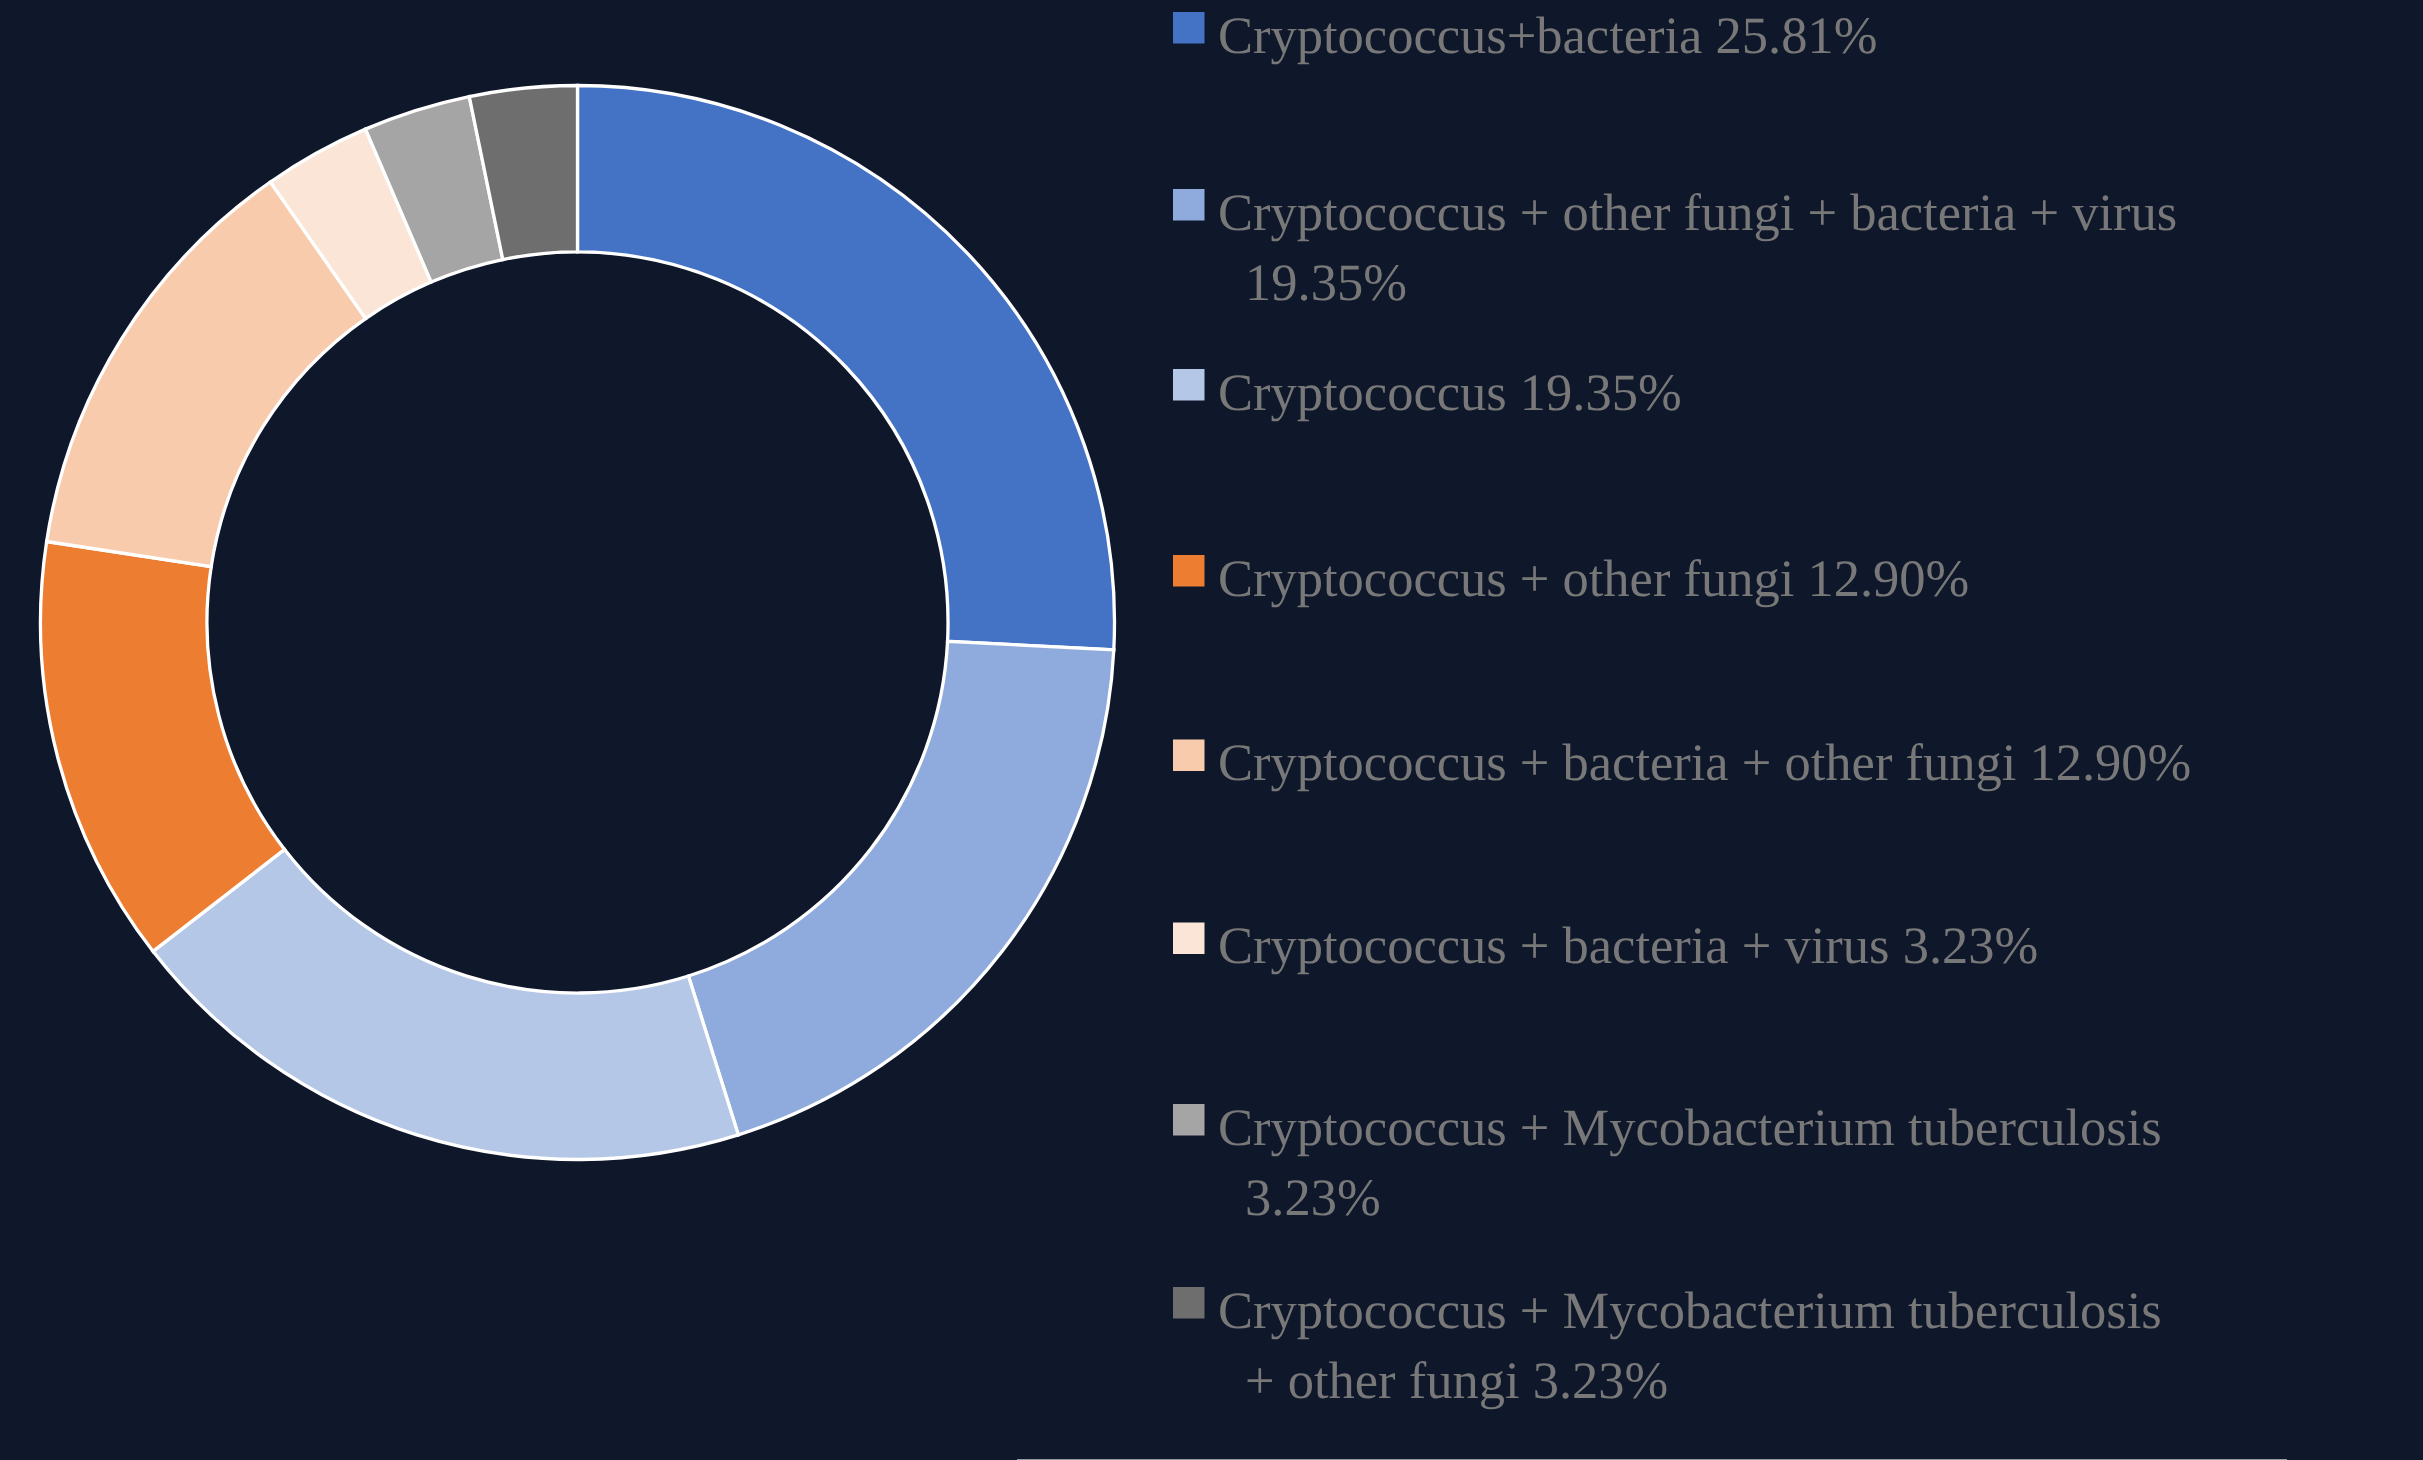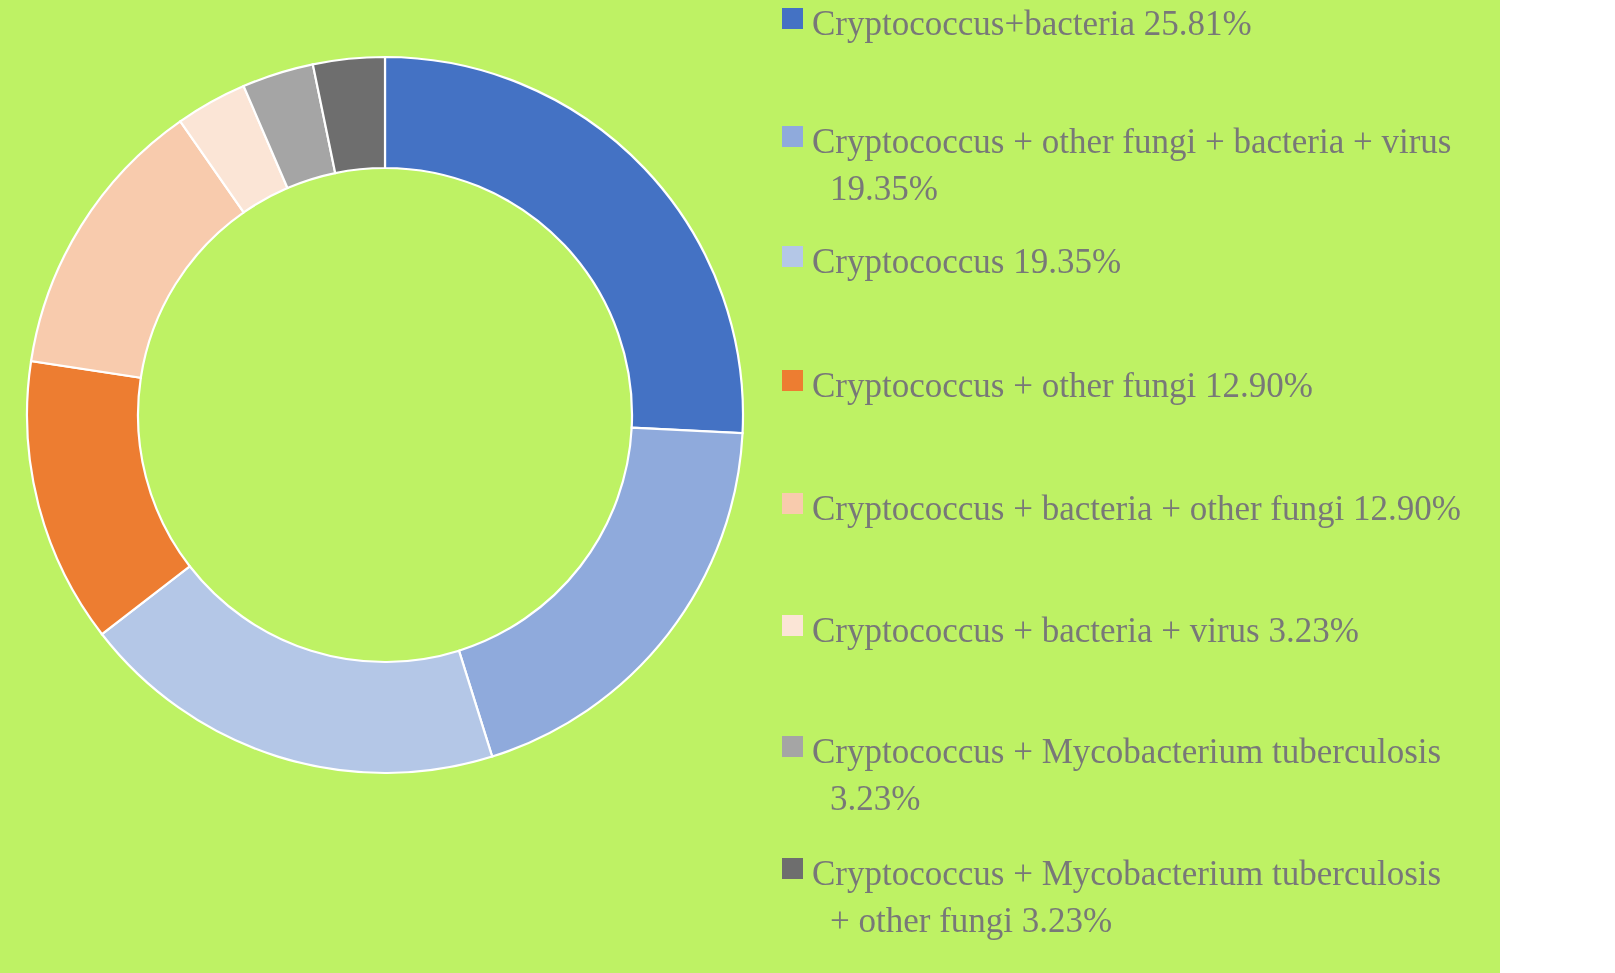--- a/index.html
+++ b/index.html
@@ -9,23 +9,23 @@
     background: #ffffff;
   }
   body {
     width: 1615px;
     height: 973px;
     font-family: "Liberation Serif", "DejaVu Serif", serif;
     overflow: hidden;
   }
   #figure {
     position: relative;
-    width: 1500px;
+    width: 1615px;
     height: 973px;
-    background: #bef264;
+    background: #0f172a;
   }
   
   #donut-wrap {
     position: absolute;
     left: 0px;
     top: 0px;
     width: 770px;
     height: 973px;
   }
   #donut-svg {

